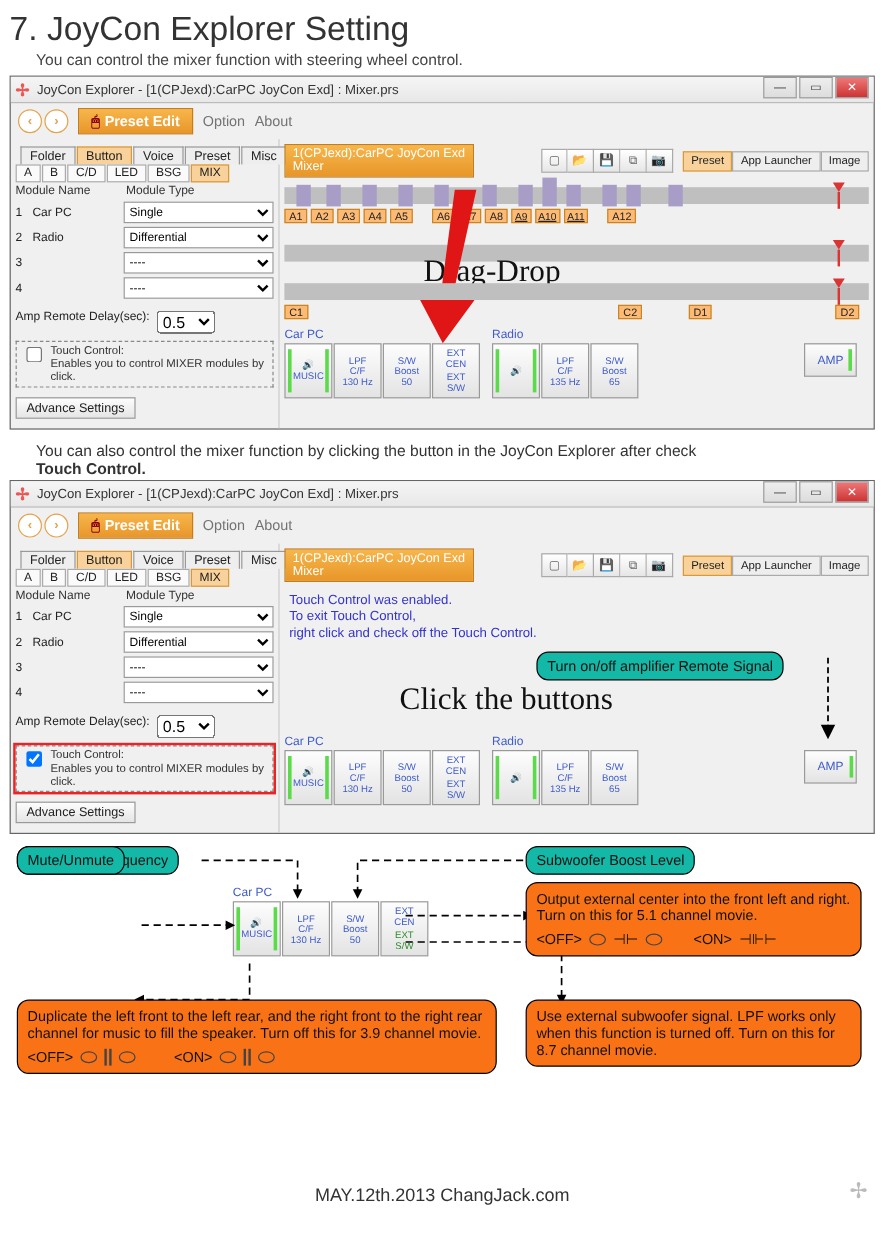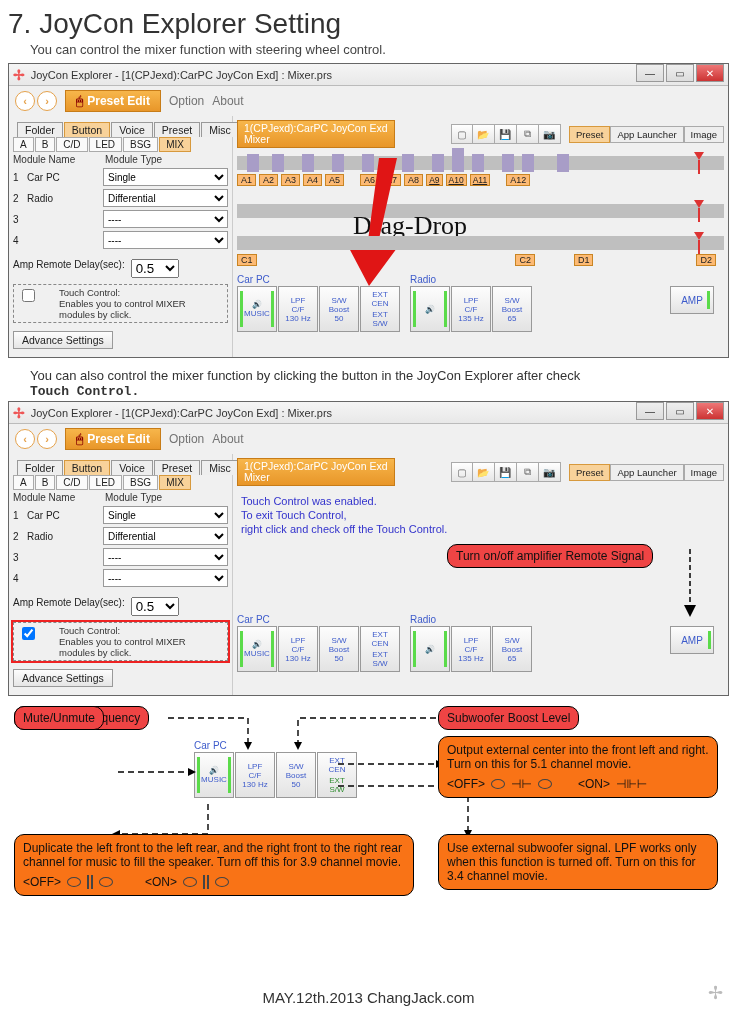--- a/index.html
+++ b/index.html
@@ -111,21 +111,21 @@
   .hdr { display:flex; gap:8px; font-size:10px;color:#333; margin:2px 0;}
   .modrow { display:flex; gap:4px; align-items:center; margin:3px 0;}
   .modrow .num { width:10px; font-size:10px;}
   .modrow .nm { width:72px; font-size:10px;}
   .modrow select {
     flex:1; height:18px; font-size:10px; border:1px solid #999;background:#fff;
   }
   .amp-delay { display:flex; gap:6px; margin-top:10px; font-size:10px;}
   .touch-box {
     border:1px dashed #888; padding:2px 4px; font-size:9.5px; color:#333;
-    margin-top:6px; display:flex; align-items:flex-start; gap:21px;
+    margin-top:6px; display:flex; align-items:flex-start; gap:4px;
   }
   .touch-box.red-ring { outline:2px solid #E22; outline-offset:0;}
   .touch-box input[type=checkbox]{ margin-top:2px;}
   .adv-btn { border:1px solid #999;background:linear-gradient(#FDFDFD,#E5E5E5);
     padding:2px 8px;font-size:10.5px;margin-top:8px;display:inline-block;}
 
   
   .context-bar { display:flex; align-items:center; gap:2px; margin-bottom:4px;}
   .ctx-lbl {
     background: linear-gradient(#F7B64B,#E89629); color:#fff; font-size:10.5px;
@@ -167,27 +167,27 @@
     width:40px;height:46px;border:1px solid #999;background:linear-gradient(#FDFDFD,#E3E3E3);
     display:flex;flex-direction:column;align-items:center;justify-content:center;
     font-size:8px;color:#3D5BCB; position:relative;
   }
   .mblk .bar { position:absolute;width:3px;background:#5BDB4A;top:4px;bottom:4px;}
   .mblk .bar.l{left:2px;} .mblk .bar.r{right:2px;}
   .mblk .txt{position:relative;z-index:2;text-align:center;line-height:9px;}
   .mblk.amp{ width:44px;height:28px;font-size:10px;color:#3D5BCB;display:flex;align-items:center;justify-content:center;}
 
   .midtext { font-size:13px;color:#333; margin:8px 0 2px 22px;}
-  .midtext b{ font-weight:bold;font-family:Liberation Mono, monospace;}
+  .midtext b{ font-weight:bold;}
 
   
   .bottom-area { position:relative; height:300px; margin-top:4px;}
   .bubble {
     position:absolute; border:1.5px solid #000; border-radius:10px;
-    background:#ef4444; padding:4px 8px; font-size:12px;color:#111;
+    background:#14b8a6; padding:4px 8px; font-size:12px;color:#111;
   }
   .desc-box {
     position:absolute; border:1.5px solid #000; border-radius:10px;
     background:#f97316; padding:6px 8px; font-size:12px;color:#111;
   }
   .footer { position:absolute; bottom:0; left:0; right:0; text-align:center;
     font-family:Liberation Sans, sans-serif; font-size:15px;color:#333;}
   .onoff { font-size:12px; display:flex; align-items:center; gap:6px;}
   .spk { display:inline-block;width:14px;height:10px;border:1px solid #444;border-radius:50%;}
   .tc-msg { font-size:11px;color:#3333CC; line-height:14px;}
@@ -514,20 +514,21 @@
       </div>
 
       <div class="tc-msg" style="margin:8px 0 4px 4px">
         <span>Touch Control was enabled.</span><br>
         <span>To exit Touch Control,</span><br>
         <span>right click and check off the Touch Control.</span>
       </div>
 
       <div class="bubble" style="position:relative;display:inline-block;left:210px;margin-top:4px">Turn on/off amplifier Remote Signal</div>
 
+      <div class="big-label" style="left:100px;top:115px">Click the buttons</div>
 
       <div class="mixer-row" style="margin-top:46px">
         <div class="mixer-group">
           <div class="grp-label">Car PC</div>
           <div class="mixer-blocks">
             <div class="mblk">
                 <div class="bar l"></div>
                 <div class="bar r"></div>
                 <span class="txt">🔊<br><span>MUSIC</span></span>
               </div>
@@ -646,18 +647,18 @@
         <span class="spk"></span>
         <span>⊣⊢</span>
         <span class="spk"></span>
       <span style="width:14px"></span>
       <span>&lt;ON&gt;</span>
         <span>⊣⊩⊢</span>
     </div>
   </div>
 
   <div class="desc-box" style="left:430px;top:128px;width:280px">
-    <span>Use external subwoofer signal. LPF works only when this function is turned off. Turn on this for 3.4 channel movie.</span>
+    <span>Use external subwoofer signal. LPF works only when this function is turned off. Turn on this for 8.7 channel movie.</span>
   </div>
 
   <div class="footer">MAY.12th.2013 ChangJack.com</div>
   <span style="position:absolute;right:6px;bottom:2px;color:#bbb;font-size:18px">✢</span>
 </div>
 
 </body></html>

